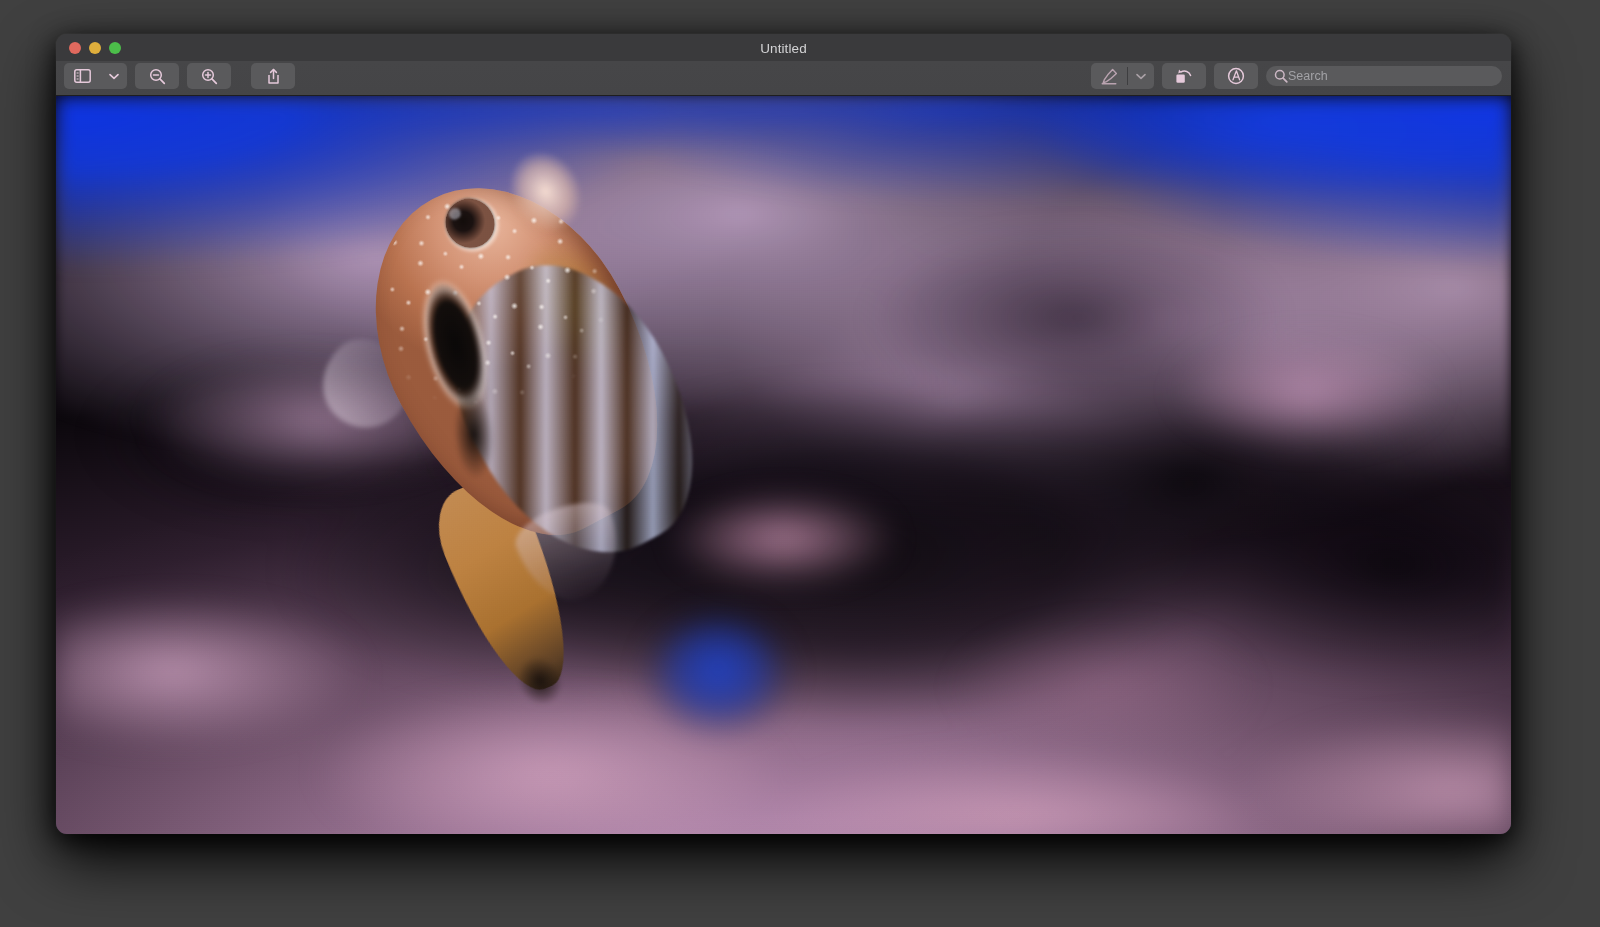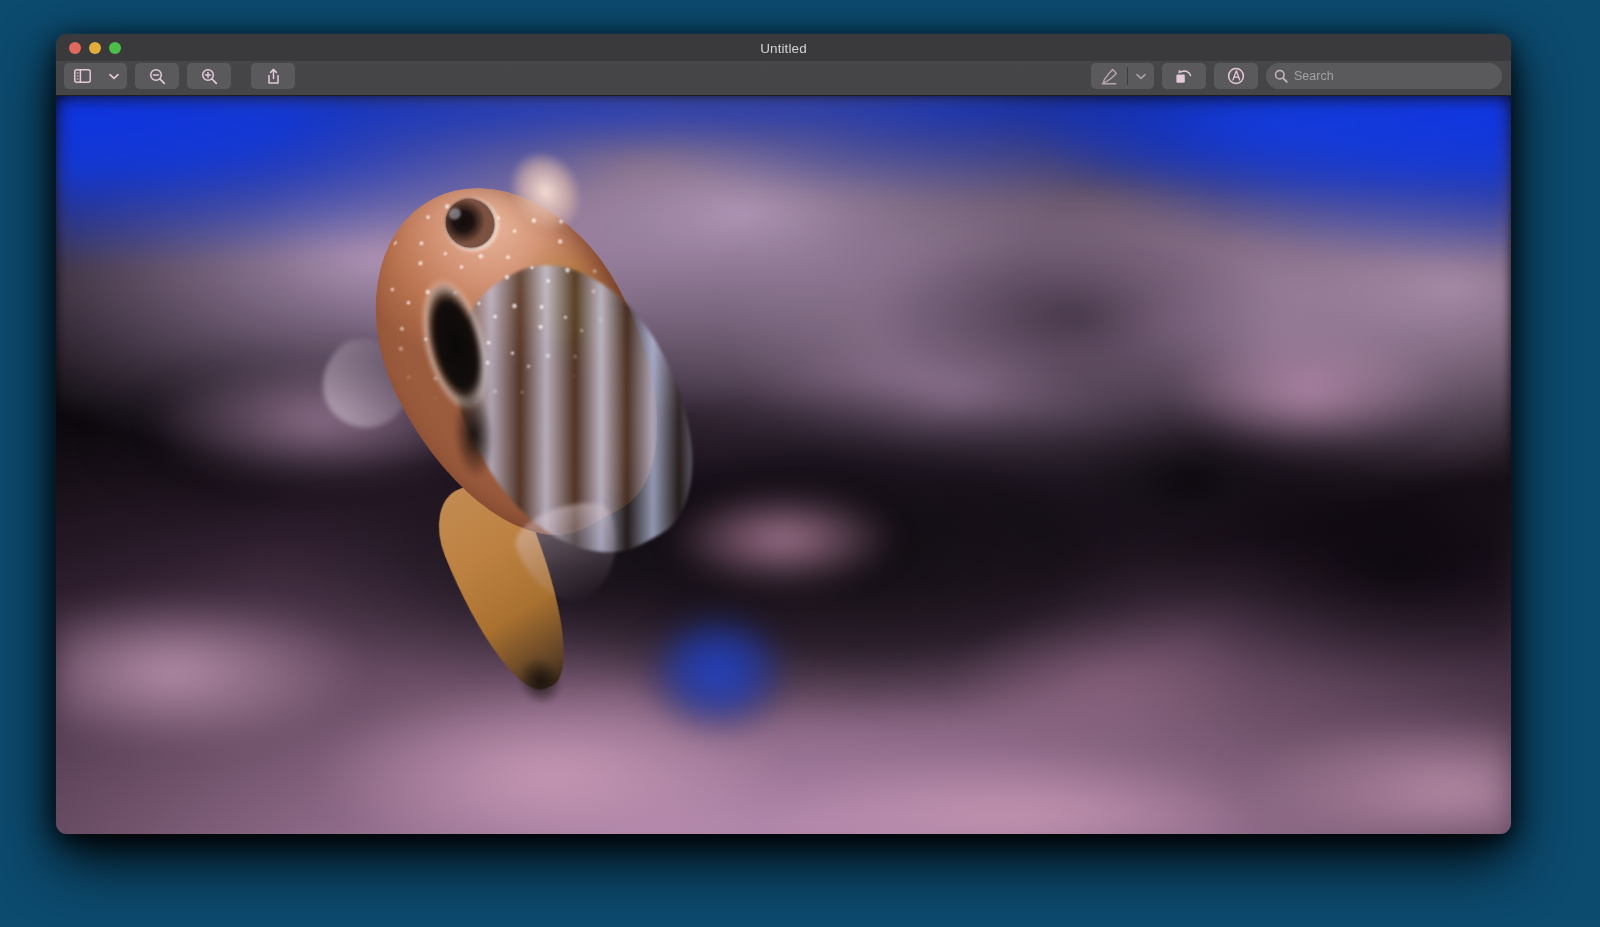--- a/index.html
+++ b/index.html
@@ -9,21 +9,21 @@
     height: 927px;
     overflow: hidden;
     background: #000000;
     font-family: "Liberation Sans", sans-serif;
   }
 
   #stage {
     position: relative;
     width: 1600px;
     height: 927px;
-    background: #0c4a6e;
+    background: #404040;
     text-decoration: underline;
   }
 
   
   #window {
     position: absolute;
     left: 56px;
     top: 34px;
     width: 1455px;
     height: 800px;
@@ -128,29 +128,28 @@
     width: 1px;
     background: rgba(0,0,0,0.30);
     margin: 4px 0;
   }
 
   .ico { display: block; }
   .ico svg { display: block; }
 
   
   #searchfield {
-    height: 26px;
+    height: 20px;
     width: 236px;
     border-radius: 13px;
     background: #5a5a5c;
     display: flex;
     align-items: center;
     padding: 0 8px;
     box-sizing: border-box;
-    gap: 6px;
   }
   #search-input {
     background: transparent;
     border: none;
     outline: none;
     color: #d9d9db;
     font-size: 12.5px;
     font-family: "Liberation Sans", sans-serif;
     width: 100%;
     padding: 0;

